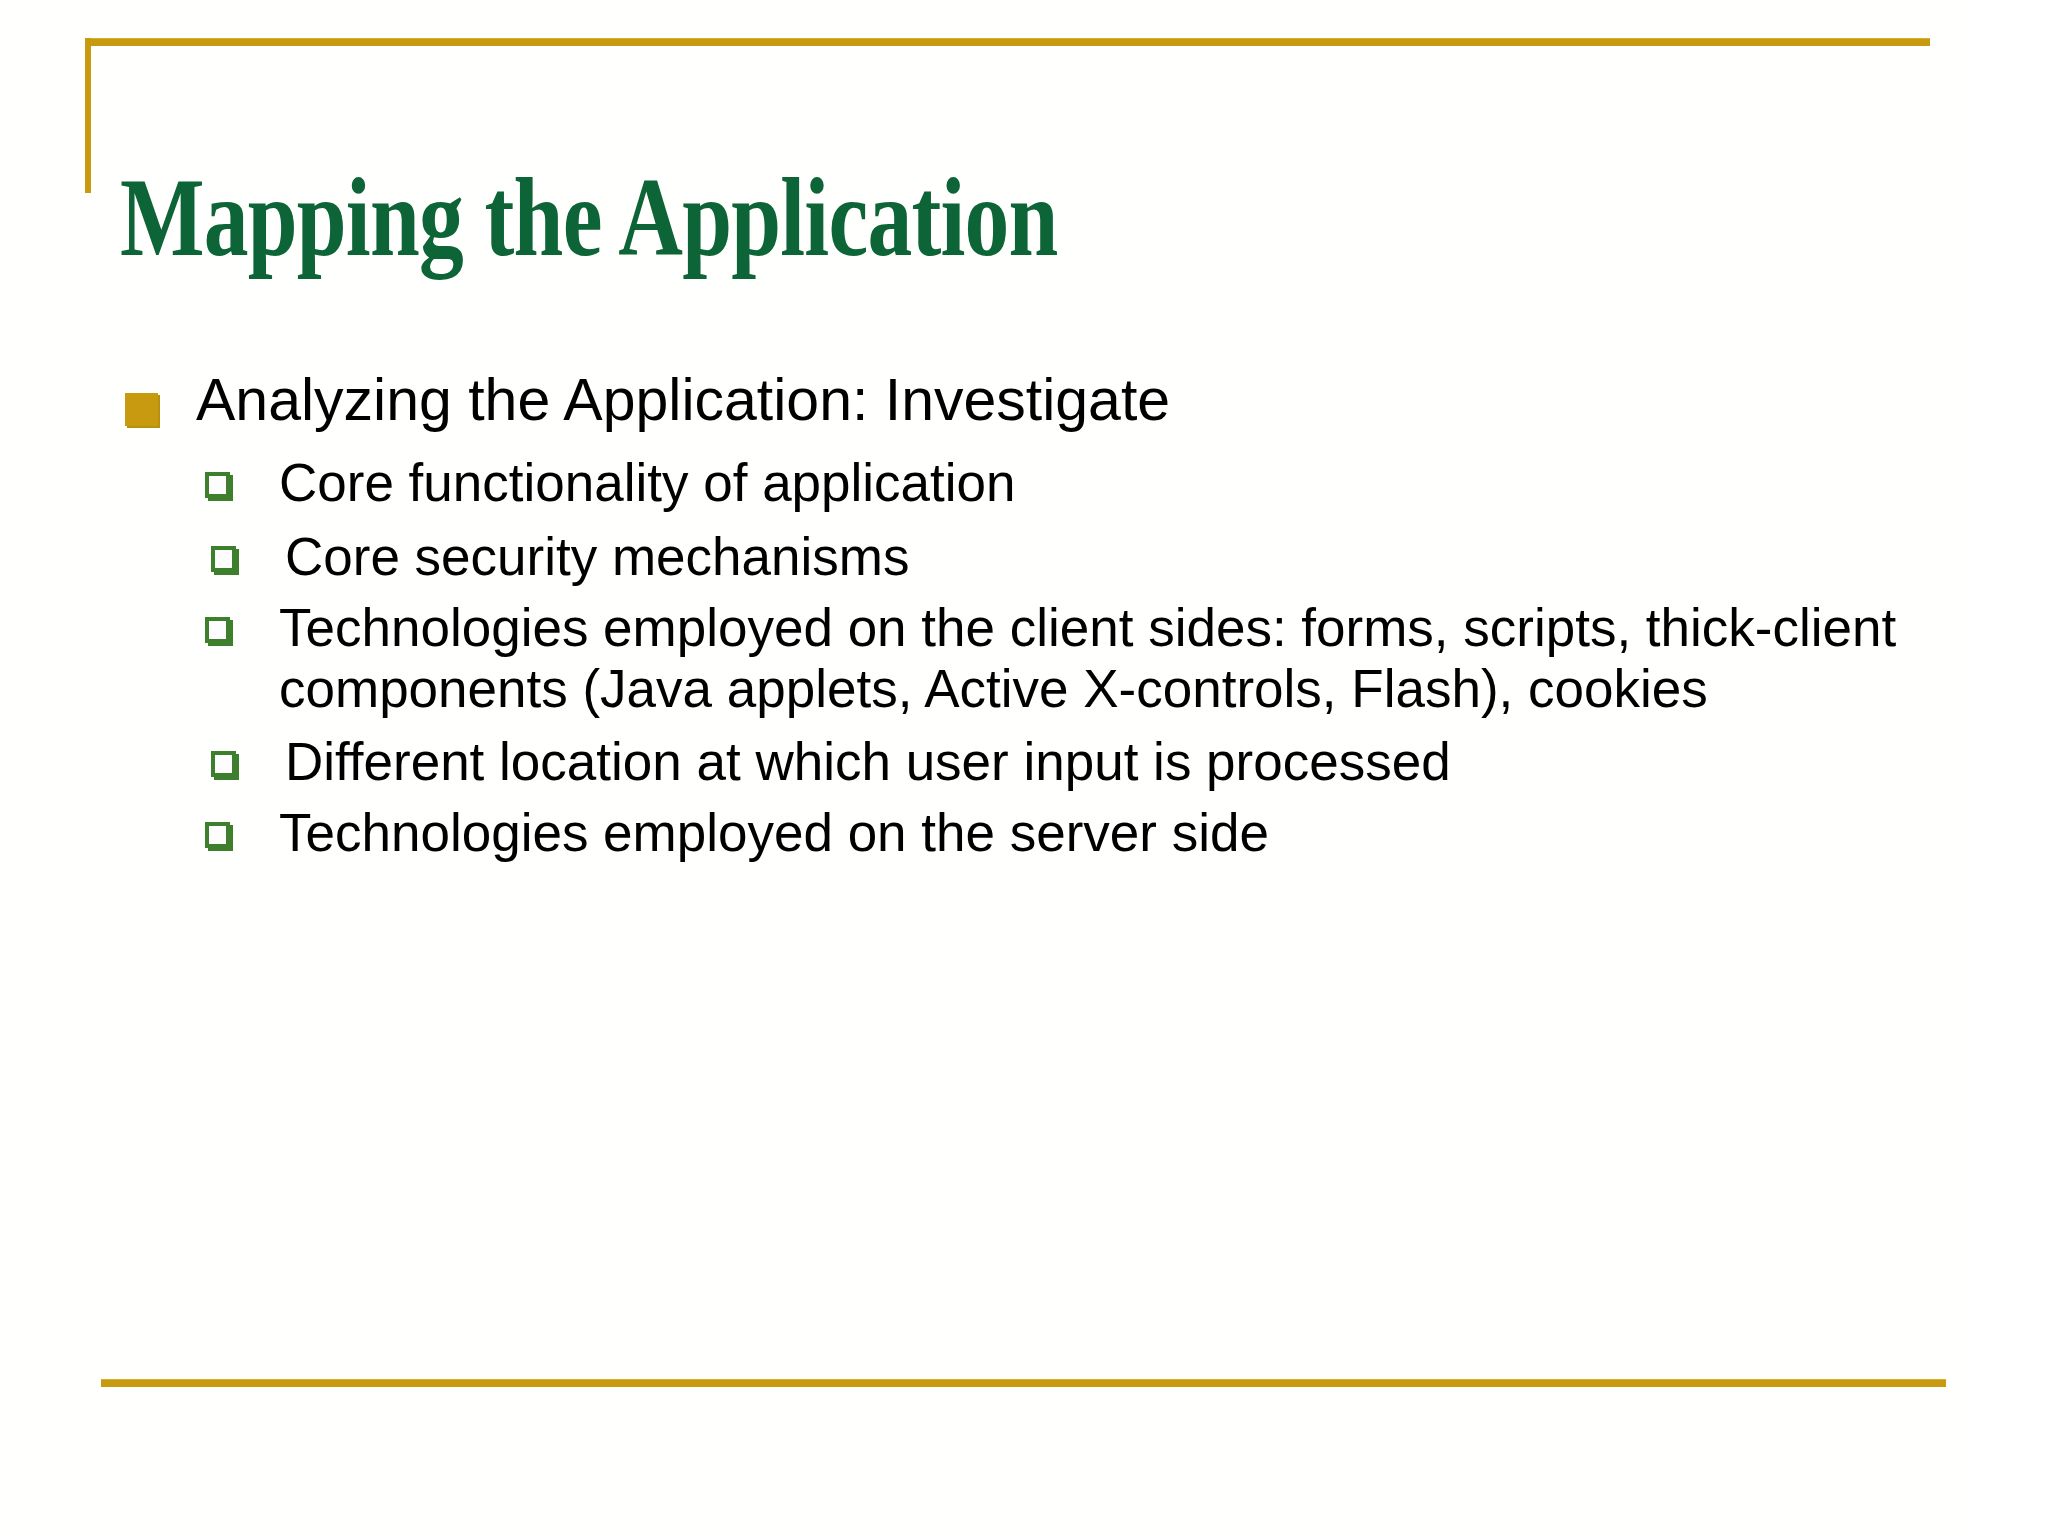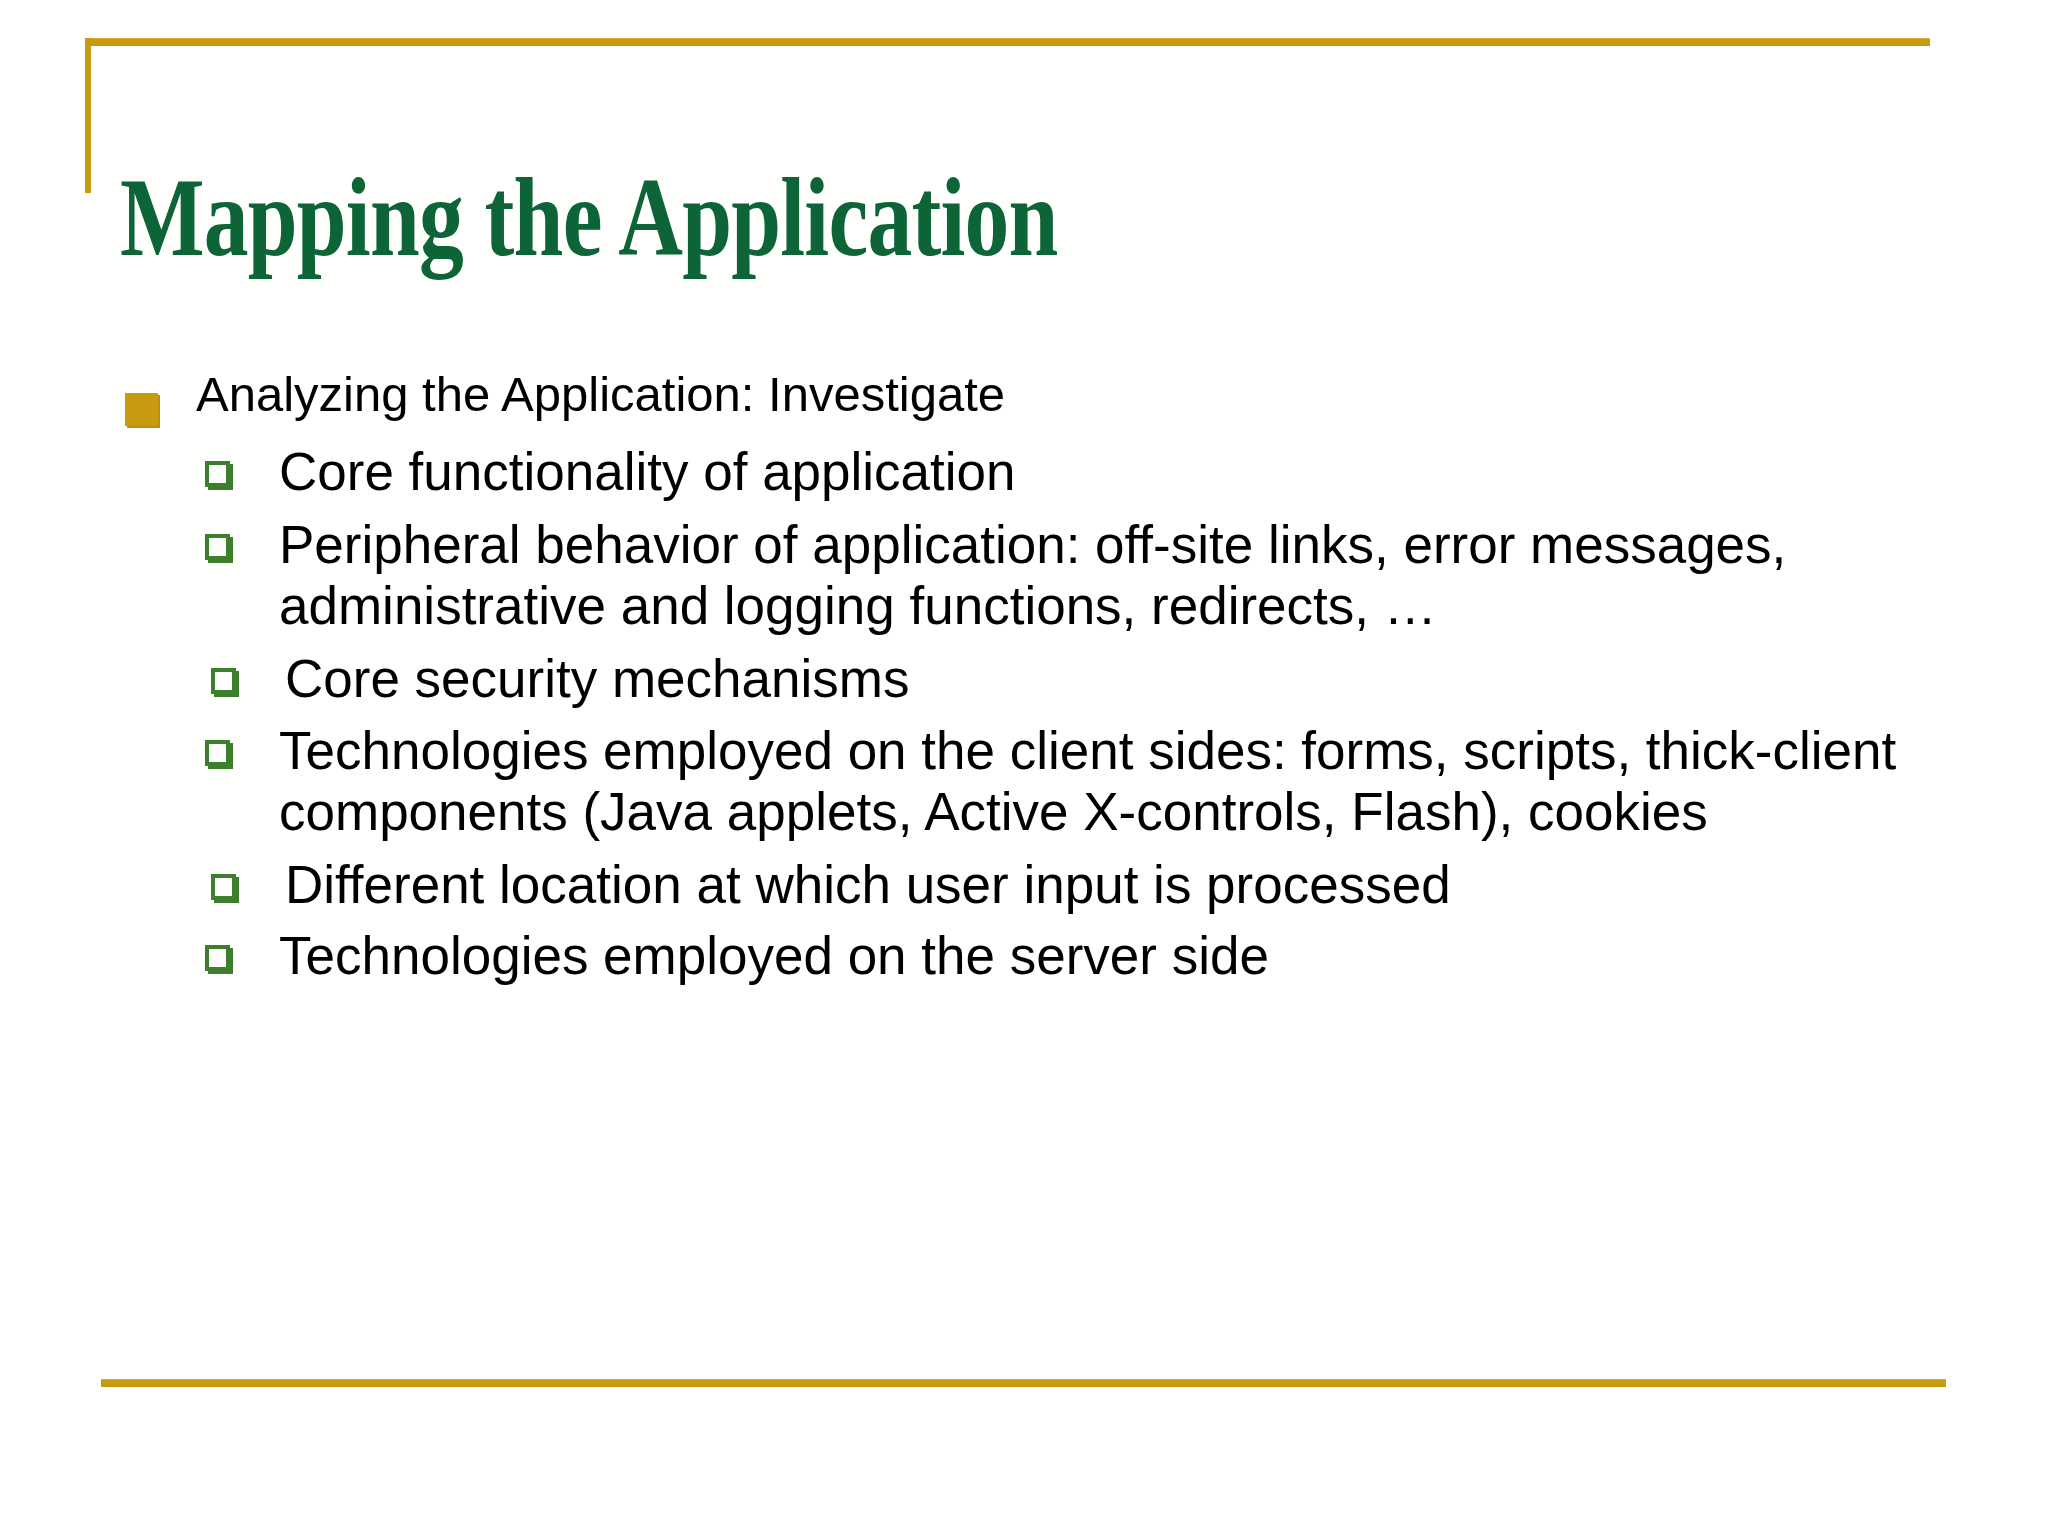--- a/index.html
+++ b/index.html
@@ -69,21 +69,21 @@
     position: absolute;
     left: 0;
     top: 366px;
     width: 2048px;
   }
 
   .lvl1 {
     position: relative;
     padding-left: 196px;
     color: #000000;
-    font-size: 49px;
+    font-size: 59px;
     line-height: 1.16;
     margin-bottom: 18px;
   }
   .lvl1 .marker-sq {
     position: absolute;
     left: 125px;
     top: 27px;
     width: 33px;
     height: 33px;
     background: #c89a10;
@@ -129,24 +129,20 @@
     <div class="lvl1">
       <span class="marker-sq"></span>
       <span class="txt">Analyzing the Application: Investigate</span>
     </div>
 
     <div class="lvl2">
       <span class="marker-box"></span>
       <span class="txt">Core functionality of application</span>
     </div>
 
-    <div class="lvl2">
-      <span class="marker-box"></span>
-      <span class="txt">Peripheral behavior of application: off-site links, error messages, administrative and logging functions, redirects, …</span>
-    </div>
 
     <div class="lvl2 tight">
       <span class="marker-box"></span>
       <span class="txt">Core security mechanisms</span>
     </div>
 
     <div class="lvl2">
       <span class="marker-box"></span>
       <span class="txt">Technologies employed on the client sides: forms, scripts, thick-client components (Java applets, Active X-controls, Flash), cookies</span>
     </div>

